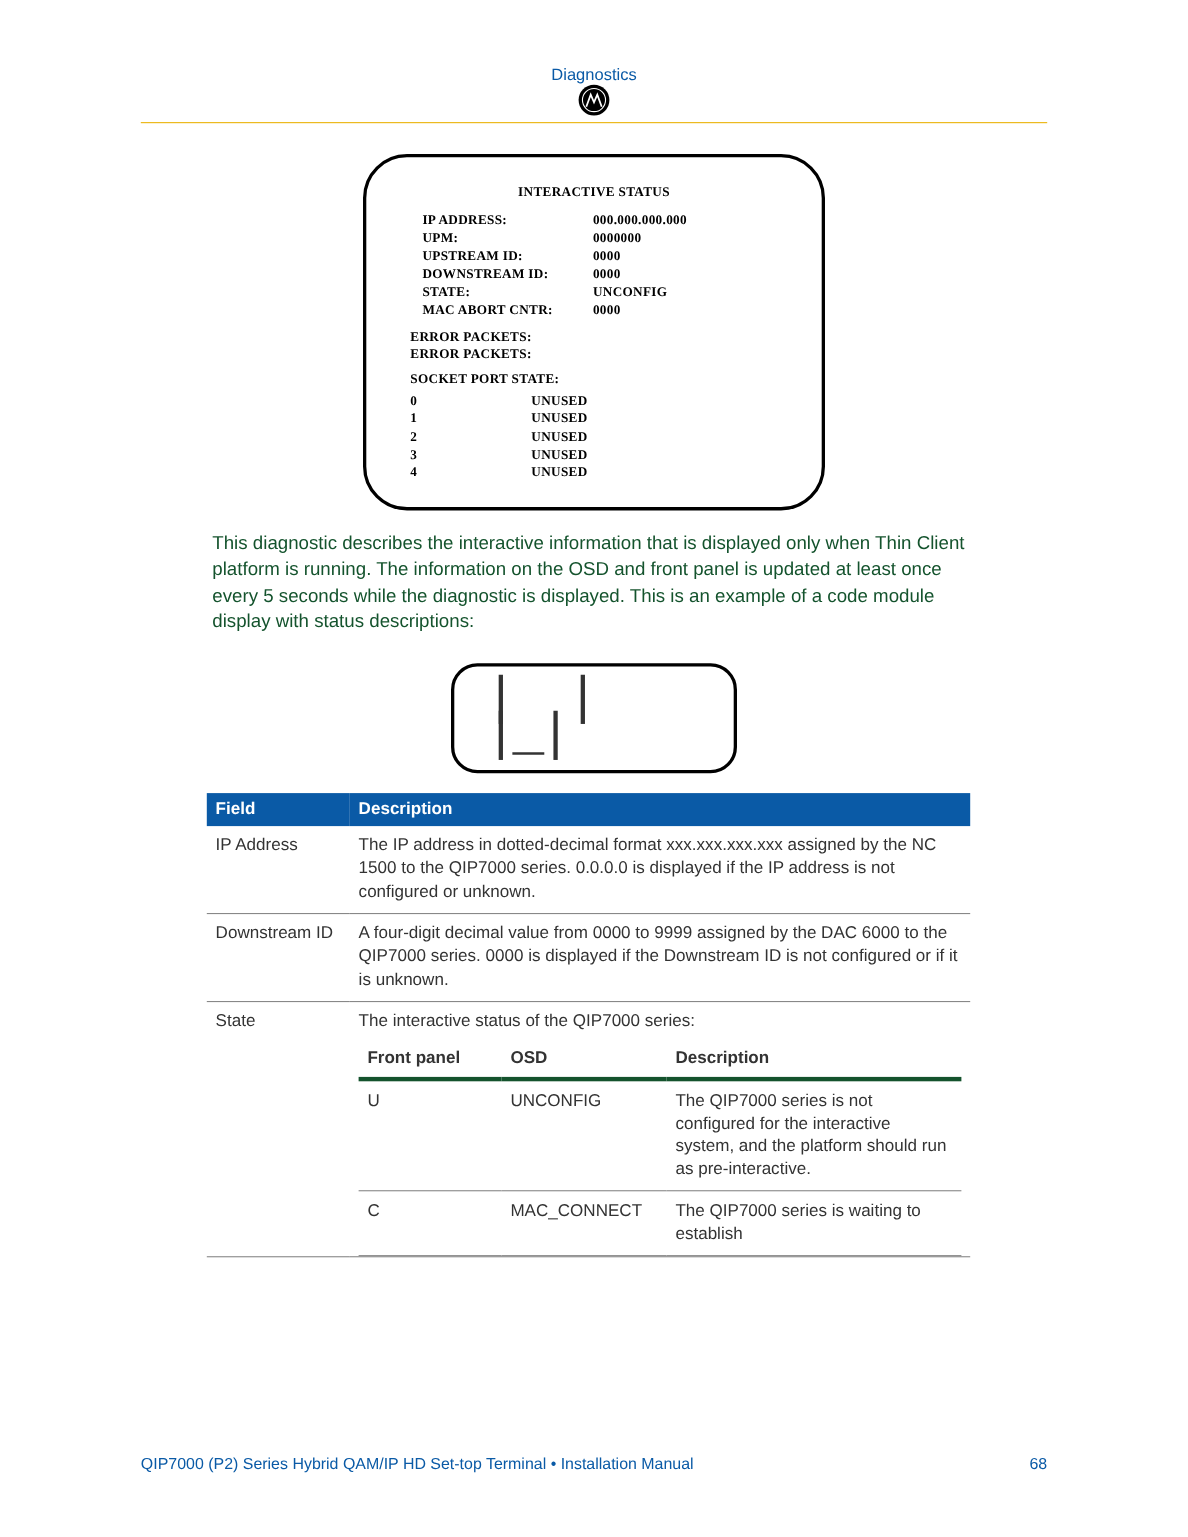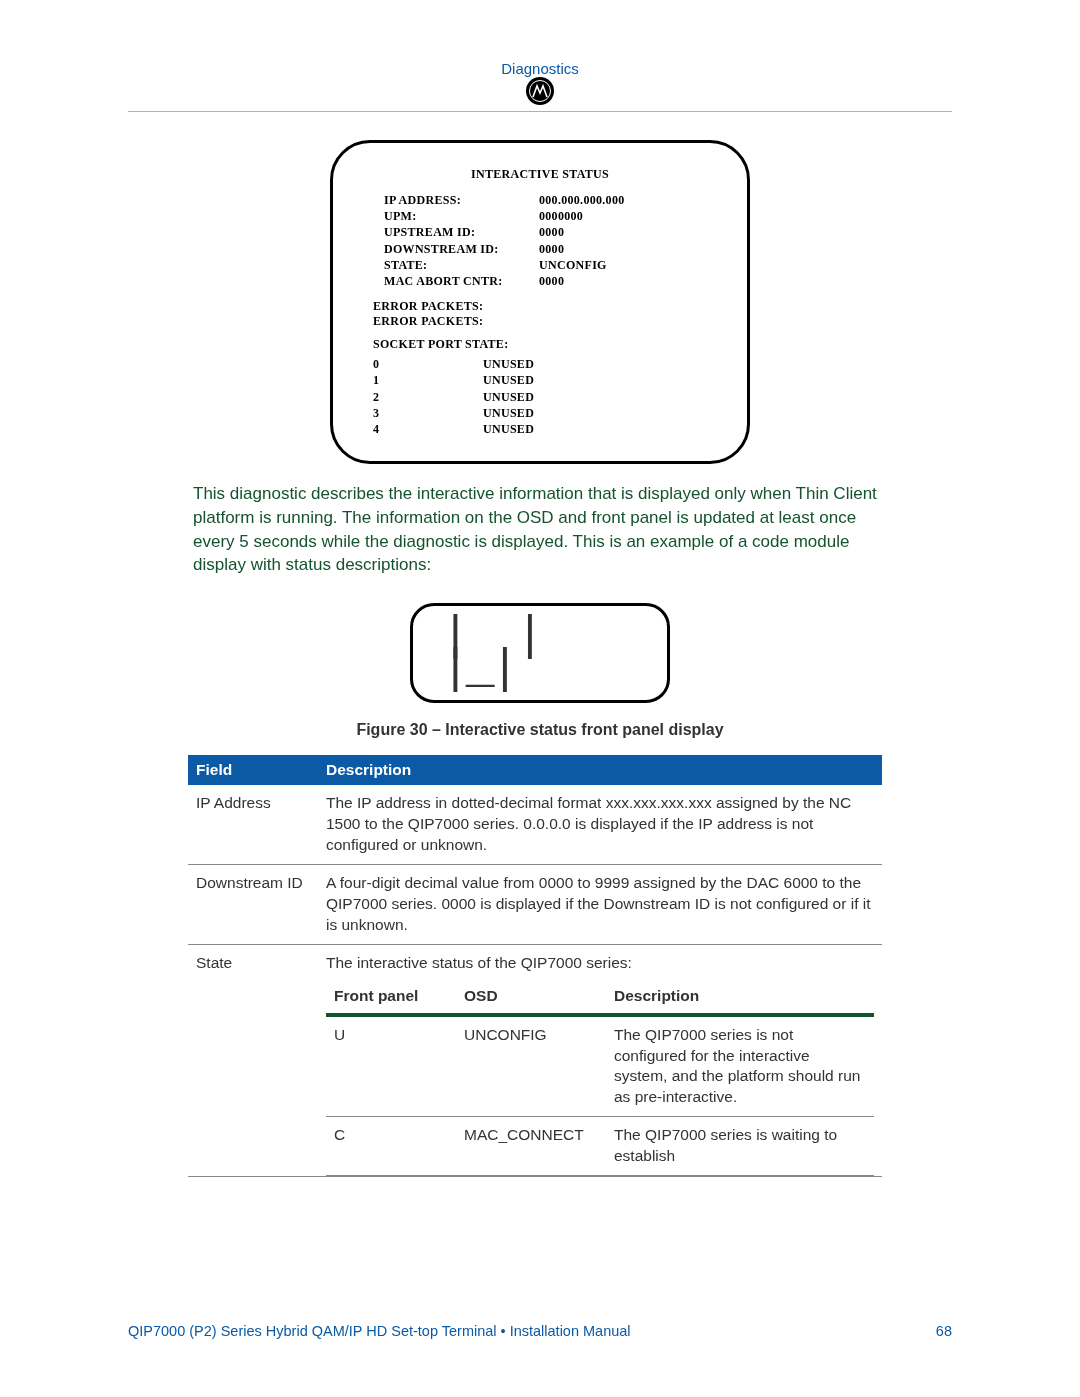--- a/index.html
+++ b/index.html
@@ -234,21 +234,20 @@
 
   <p class="body-text">This diagnostic describes the interactive information that is displayed only when Thin Client platform is running. The information on the OSD and front panel is updated at least once every 5 seconds while the diagnostic is displayed. This is an example of a code module display with status descriptions:</p>
 
   <div class="small-panel">
     <span class="u-glyph">
       <span class="u-top">|&nbsp;&nbsp;|</span>
       <span class="u-bot">|_|</span>
     </span>
   </div>
 
-  <div class="caption">Figure 30 – Interactive status front panel display</div>
 
 
   <table class="fields">
     <thead>
       <tr>
         <th>Field</th>
         <th>Description</th>
       </tr>
     </thead>
     <tbody>

